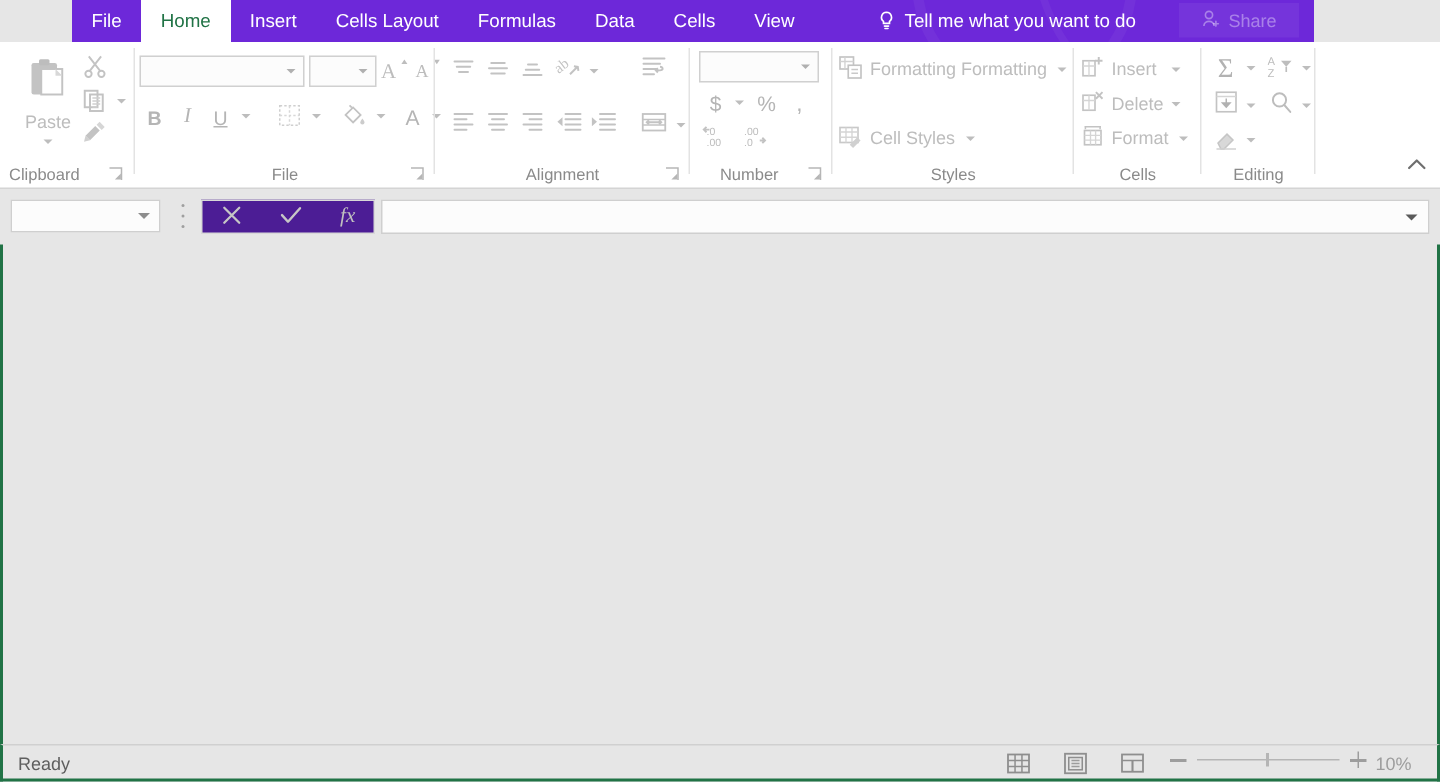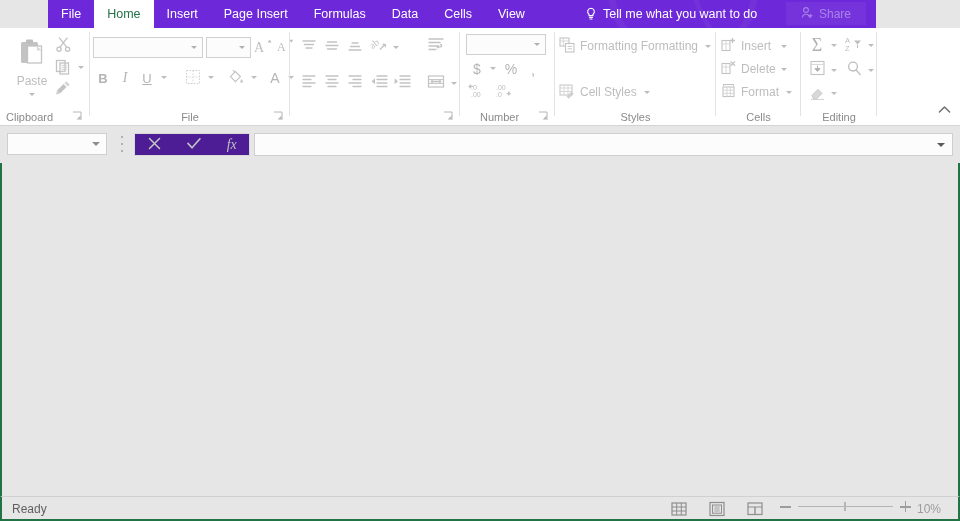--- a/index.html
+++ b/index.html
@@ -153,21 +153,21 @@
       <div class="tab">
           <span>File</span>
         </div>
       <div class="tab active">
           <span>Home</span>
         </div>
       <div class="tab">
           <span>Insert</span>
         </div>
       <div class="tab">
-          <span>Page Insert</span>
+          <span>Cells Layout</span>
         </div>
       <div class="tab">
           <span>Formulas</span>
         </div>
       <div class="tab">
           <span>Data</span>
         </div>
       <div class="tab">
           <span>Cells</span>
         </div>
@@ -408,20 +408,21 @@
         <span>
           <svg width="18" height="16" viewBox="0 0 18 16">
               <rect x="1.5" y="2" width="15" height="11" fill="none" stroke="#c3c3c3" stroke-width="1.2"></rect>
               <path d="M1.5 5.6h15M1.5 9.4h15" stroke="#c3c3c3" stroke-width="1"></path>
               <path d="M4 7.5h10M5.6 6.2L4.2 7.5l1.4 1.3M12.4 6.2l1.4 1.3-1.4 1.3" class="gs"></path>
             </svg>
         </span>
       </div>
       <span class="caret" style="position:absolute; left:161px; top:54px;"></span>
 
+      <div class="glabel">Alignment</div>
       <div class="dlauncher" style="right:6px;">
         <svg width="11" height="11" viewBox="0 0 11 11">
             <path d="M1 1h8v8" fill="none" stroke="#b6b6b6" stroke-width="1"></path>
             <path d="M8.6 8.6H4.6l4-4z" fill="#b6b6b6"></path>
           </svg>
       </div>
       <div class="sep"></div>
     </div>
 
     <div class="group" style="left:460px; width:95px;">

